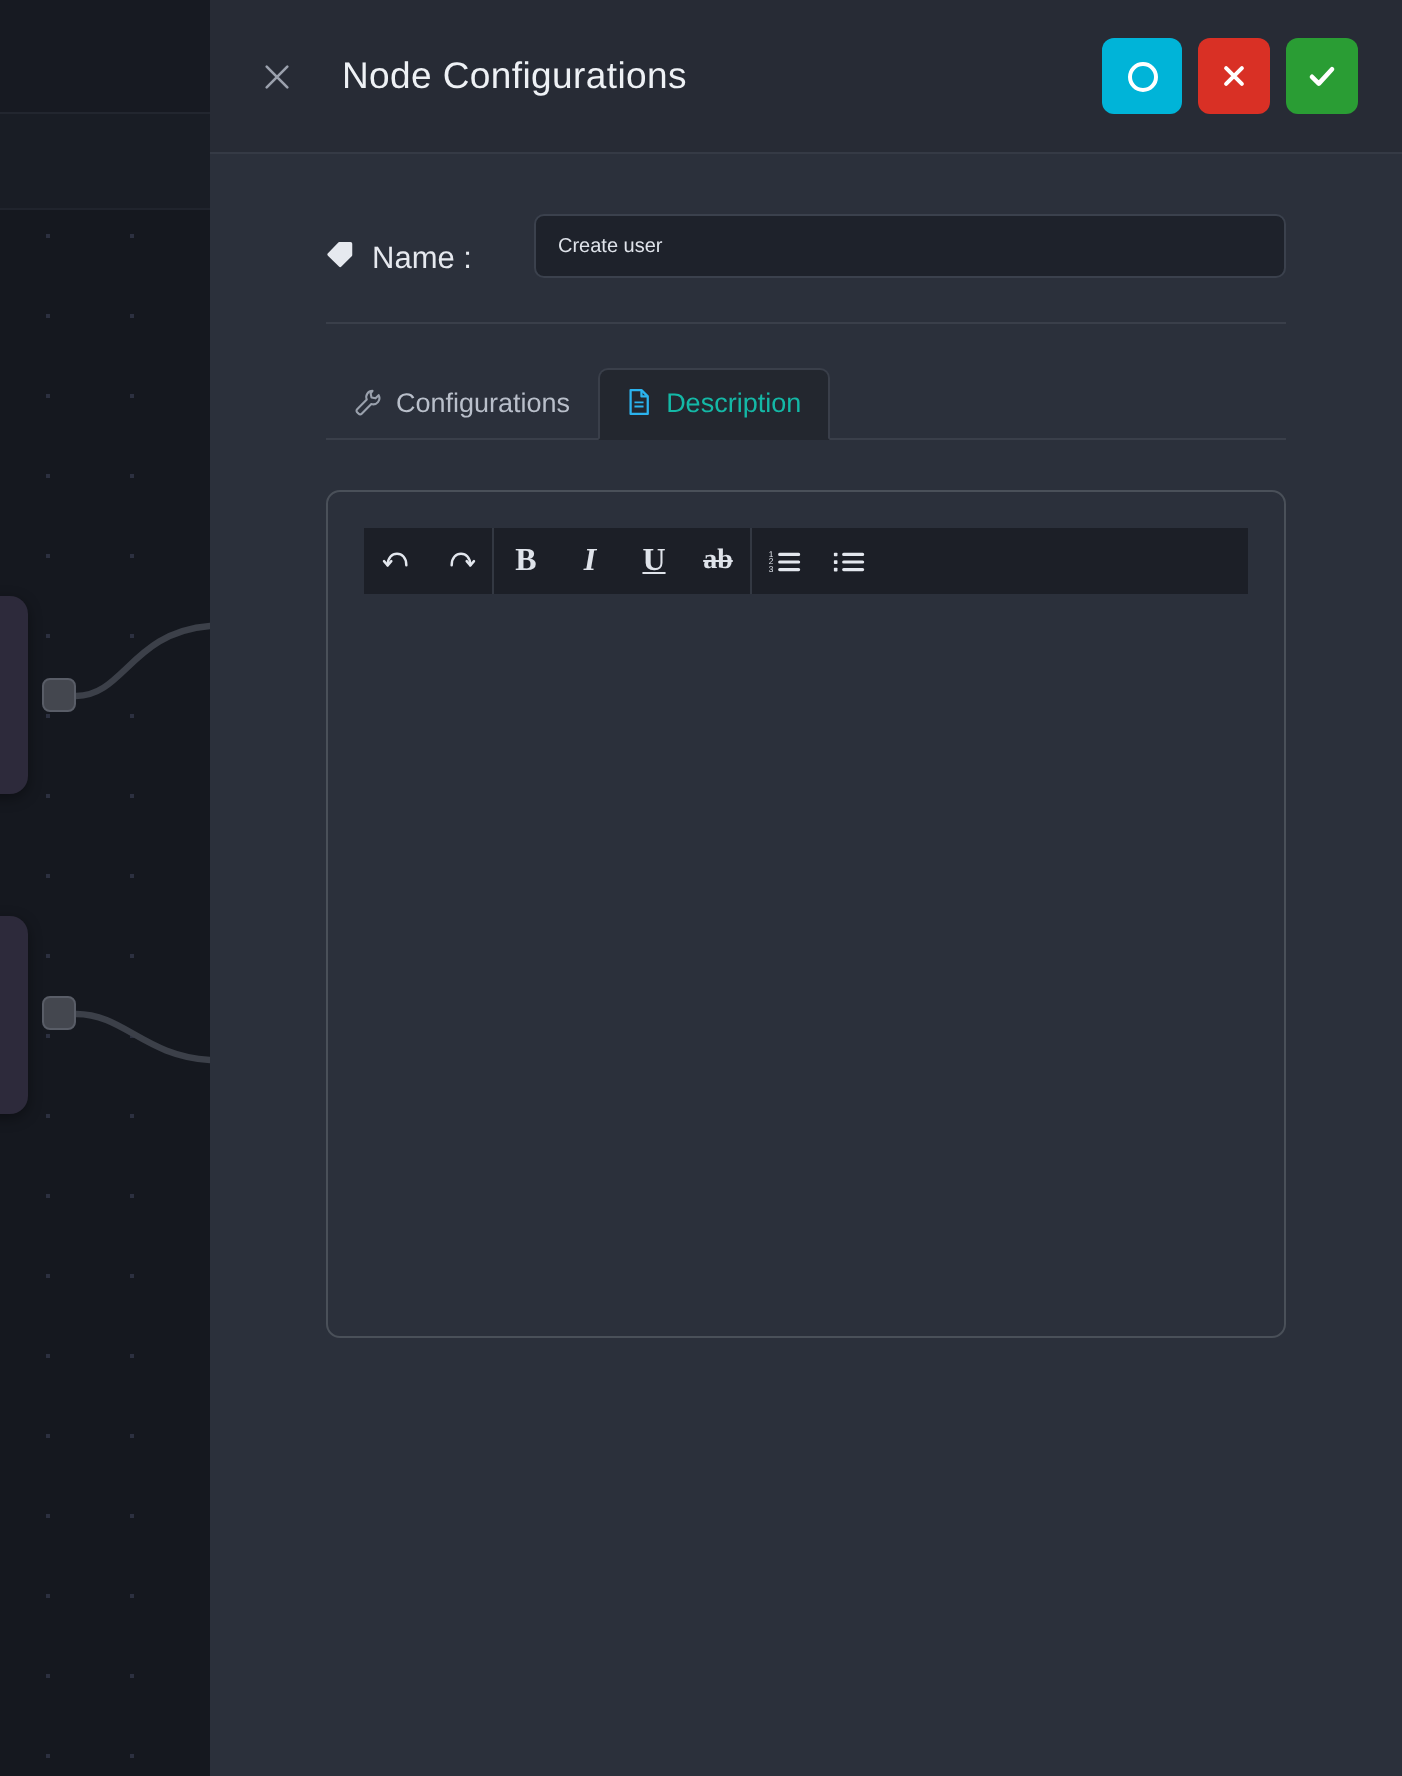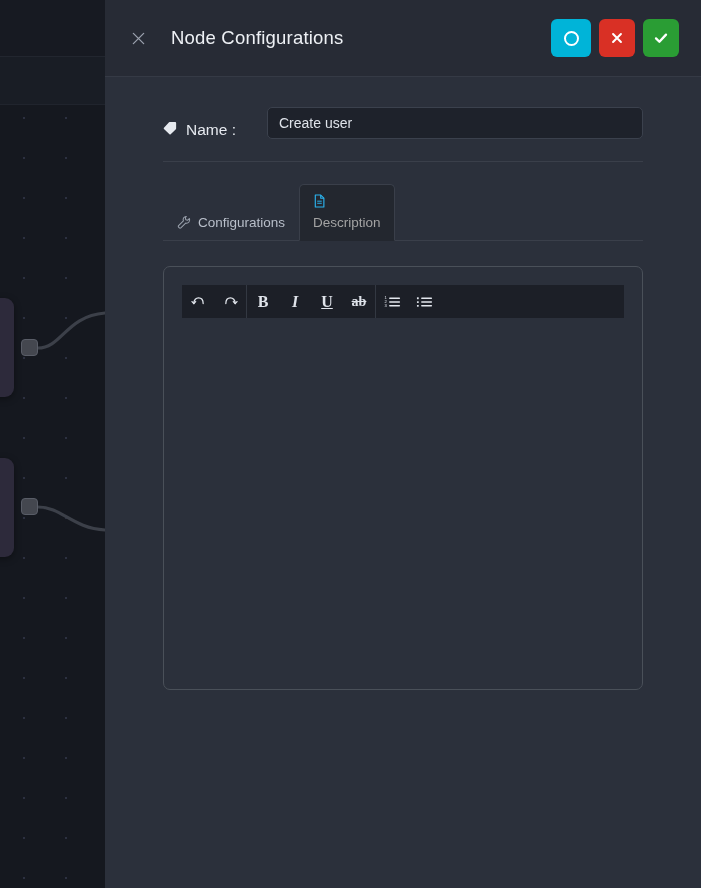--- a/index.html
+++ b/index.html
@@ -165,21 +165,21 @@
     color: #e6e9ef;
     font-size: 15.5px;
   }
   .name-input {
     flex: 1 1 auto;
     height: 32px;
     background: #1e222b;
     border: 1px solid #3b414d;
     border-radius: 5px;
     color: #dfe3ea;
-    font-size: 14px;
+    font-size: 10px;
     font-family: "Liberation Sans", sans-serif;
     padding: 0 11px;
     outline: none;
   }
   .name-input::placeholder { color: #6d7481; }
 
   .divider {
     margin: 22px 40px 0 40px;
     height: 1px;
     background: #3a3f4a;
@@ -202,24 +202,23 @@
     cursor: pointer;
     border: 1px solid transparent;
     border-radius: 5px 5px 0 0;
     position: relative;
     top: 1px;
     white-space: nowrap;
   }
   .tab .ticon { display: flex; align-items: center; color: #9aa1ad; }
   .tab.active {
     background: #23272f;
-    color: #a3a3a3;
+    color: #14b8a6;
     border-color: #3a3f4a;
     border-bottom-color: #23272f;
-    flex-direction: column;
   }
   .tab.active .ticon { color: #2bb3ee; }
 
   
   .editor-wrap {
     margin: 25px 40px 0 40px;
     height: 424px;
     background: #2b303b;
     border: 1px solid #4a5059;
     border-radius: 7px;

